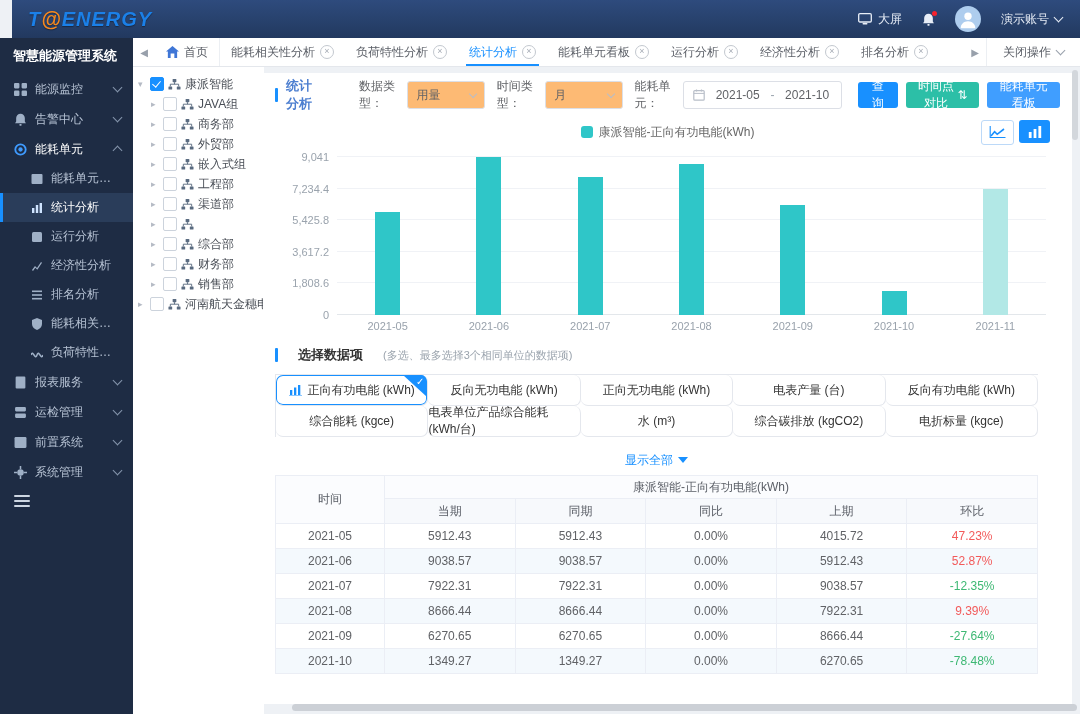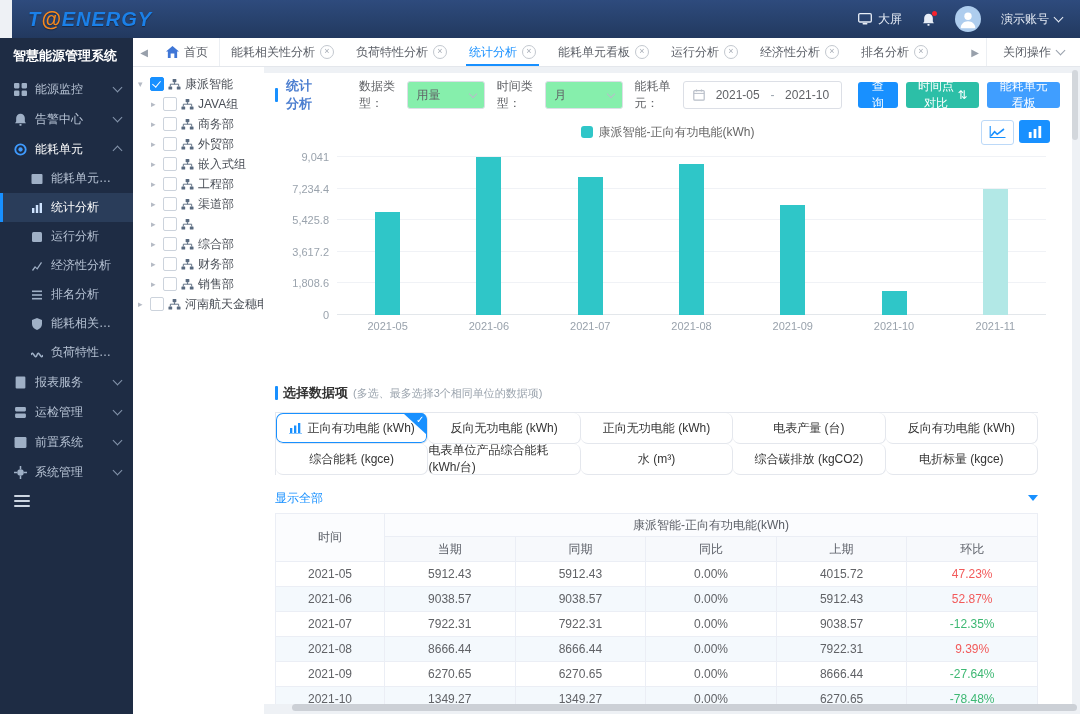--- a/index.html
+++ b/index.html
@@ -62,21 +62,21 @@
   .tnode.child{padding-left:13px;}
 
   
   .work{position:absolute;top:73px;left:263px;width:809px;bottom:10px;background:#fff;overflow:hidden;z-index:2;}
   .vbar{width:3px;height:14px;background:#1890ff;border-radius:1px;flex:none;}
 
   .sec-filter{display:flex;align-items:center;height:44px;padding:0 12px;gap:8px;}
   .f-title{color:#4d7fd0;font-weight:bold;font-size:13px;margin-right:26px;}
   .f-label{color:#606266;margin-left:4px;}
   .selbox{width:88px;height:26px;border:1px solid #dcdfe6;border-radius:3px;display:flex;align-items:center;
-    justify-content:space-between;padding:0 8px;color:#606266;background:#86efac;cursor:pointer;}
+    justify-content:space-between;padding:0 8px;color:#606266;background:#fdba74;cursor:pointer;}
   .selbox .chev{color:#b8bec8;width:5px;height:5px;}
   .range{width:206px;height:26px;border:1px solid #dcdfe6;border-radius:3px;display:flex;align-items:center;
     gap:8px;padding:0 9px;color:#606266;background:#fff;cursor:text;}
   .range .sep{color:#9aa3ad;}
   .btn{height:26px;border:none;border-radius:3px;color:#fff;display:flex;align-items:center;padding:0 12px;
     font-size:12px;cursor:pointer;font-family:inherit;}
   .btn-blue{background:#1890ff;}
   .btn-blue2{background:#409eff;}
   .btn-teal{background:#2cbfa7;}
 
@@ -93,31 +93,31 @@
   .grid-line.zero{background:#e3e7eb;}
   .ytick{position:absolute;left:-52px;width:44px;text-align:right;color:#9aa3ad;font-size:11px;}
   .barscol{position:absolute;left:0;right:0;top:0;bottom:0;display:flex;align-items:flex-end;}
   .bcol{flex:1;display:flex;justify-content:center;align-items:flex-end;height:100%;}
   .bar{width:25px;}
   .xlabels{display:flex;margin:5px 4px 0 52px;color:#99a2ac;font-size:11px;}
   .xl{flex:1;text-align:center;}
 
   
   .sel-sec{padding:14px 34px 0 12px;}
-  .sec-title-row{display:flex;align-items:center;gap:5px;margin-bottom:10px;margin-top:38px;}
+  .sec-title-row{display:flex;align-items:center;gap:20px;margin-bottom:10px;}
   .sec-title{font-weight:bold;color:#333;font-size:13px;}
   .sec-sub{color:#9aa3ad;font-size:11px;}
   .dgrid{display:grid;grid-template-columns:repeat(5,1fr);border-top:1px solid #e4e7ed;border-left:1px solid #e4e7ed;}
   .cell{height:30px;border-right:1px solid #e4e7ed;border-bottom:1px solid #e4e7ed;display:flex;align-items:center;
     justify-content:center;gap:6px;background:#fff;position:relative;cursor:pointer;color:#333;overflow:hidden;border-radius:7px;}
   .cell.sel{box-shadow:inset 0 0 0 1px #1890ff;}
   .cell .mini{color:#1890ff;width:13px;height:11px;}
   .corner{position:absolute;top:0;right:0;width:0;height:0;border-top:22px solid #1890ff;border-left:24px solid transparent;}
   .corner-check{position:absolute;top:1px;right:3px;color:#fff;font-size:10px;font-weight:bold;}
-  .showall{display:flex;justify-content:space-between;align-items:center;gap:5px;color:#1890ff;height:30px;margin-top:8px;cursor:pointer;}
+  .showall{display:flex;justify-content:center;align-items:center;gap:5px;color:#1890ff;height:30px;margin-top:8px;cursor:pointer;}
   .showall .tri{width:0;height:0;border-left:5px solid transparent;border-right:5px solid transparent;border-top:6px solid #1890ff;}
 
   
   .export-row{display:flex;justify-content:flex-end;padding:2px 34px 6px 0;}
   .btn-export{height:25px;padding:0 15px;}
   .tbl{margin:0 34px 0 12px;}
   table{width:100%;border-collapse:collapse;color:#606266;font-size:12px;table-layout:fixed;}
   th,td{border:1px solid #ebeef5;text-align:center;font-weight:normal;padding:0;}
   thead tr.grp th{height:22px;background:#fbfcfe;color:#5a5e66;}
   thead tr.sub th{height:24px;background:#f7f9fc;color:#5a5e66;}

